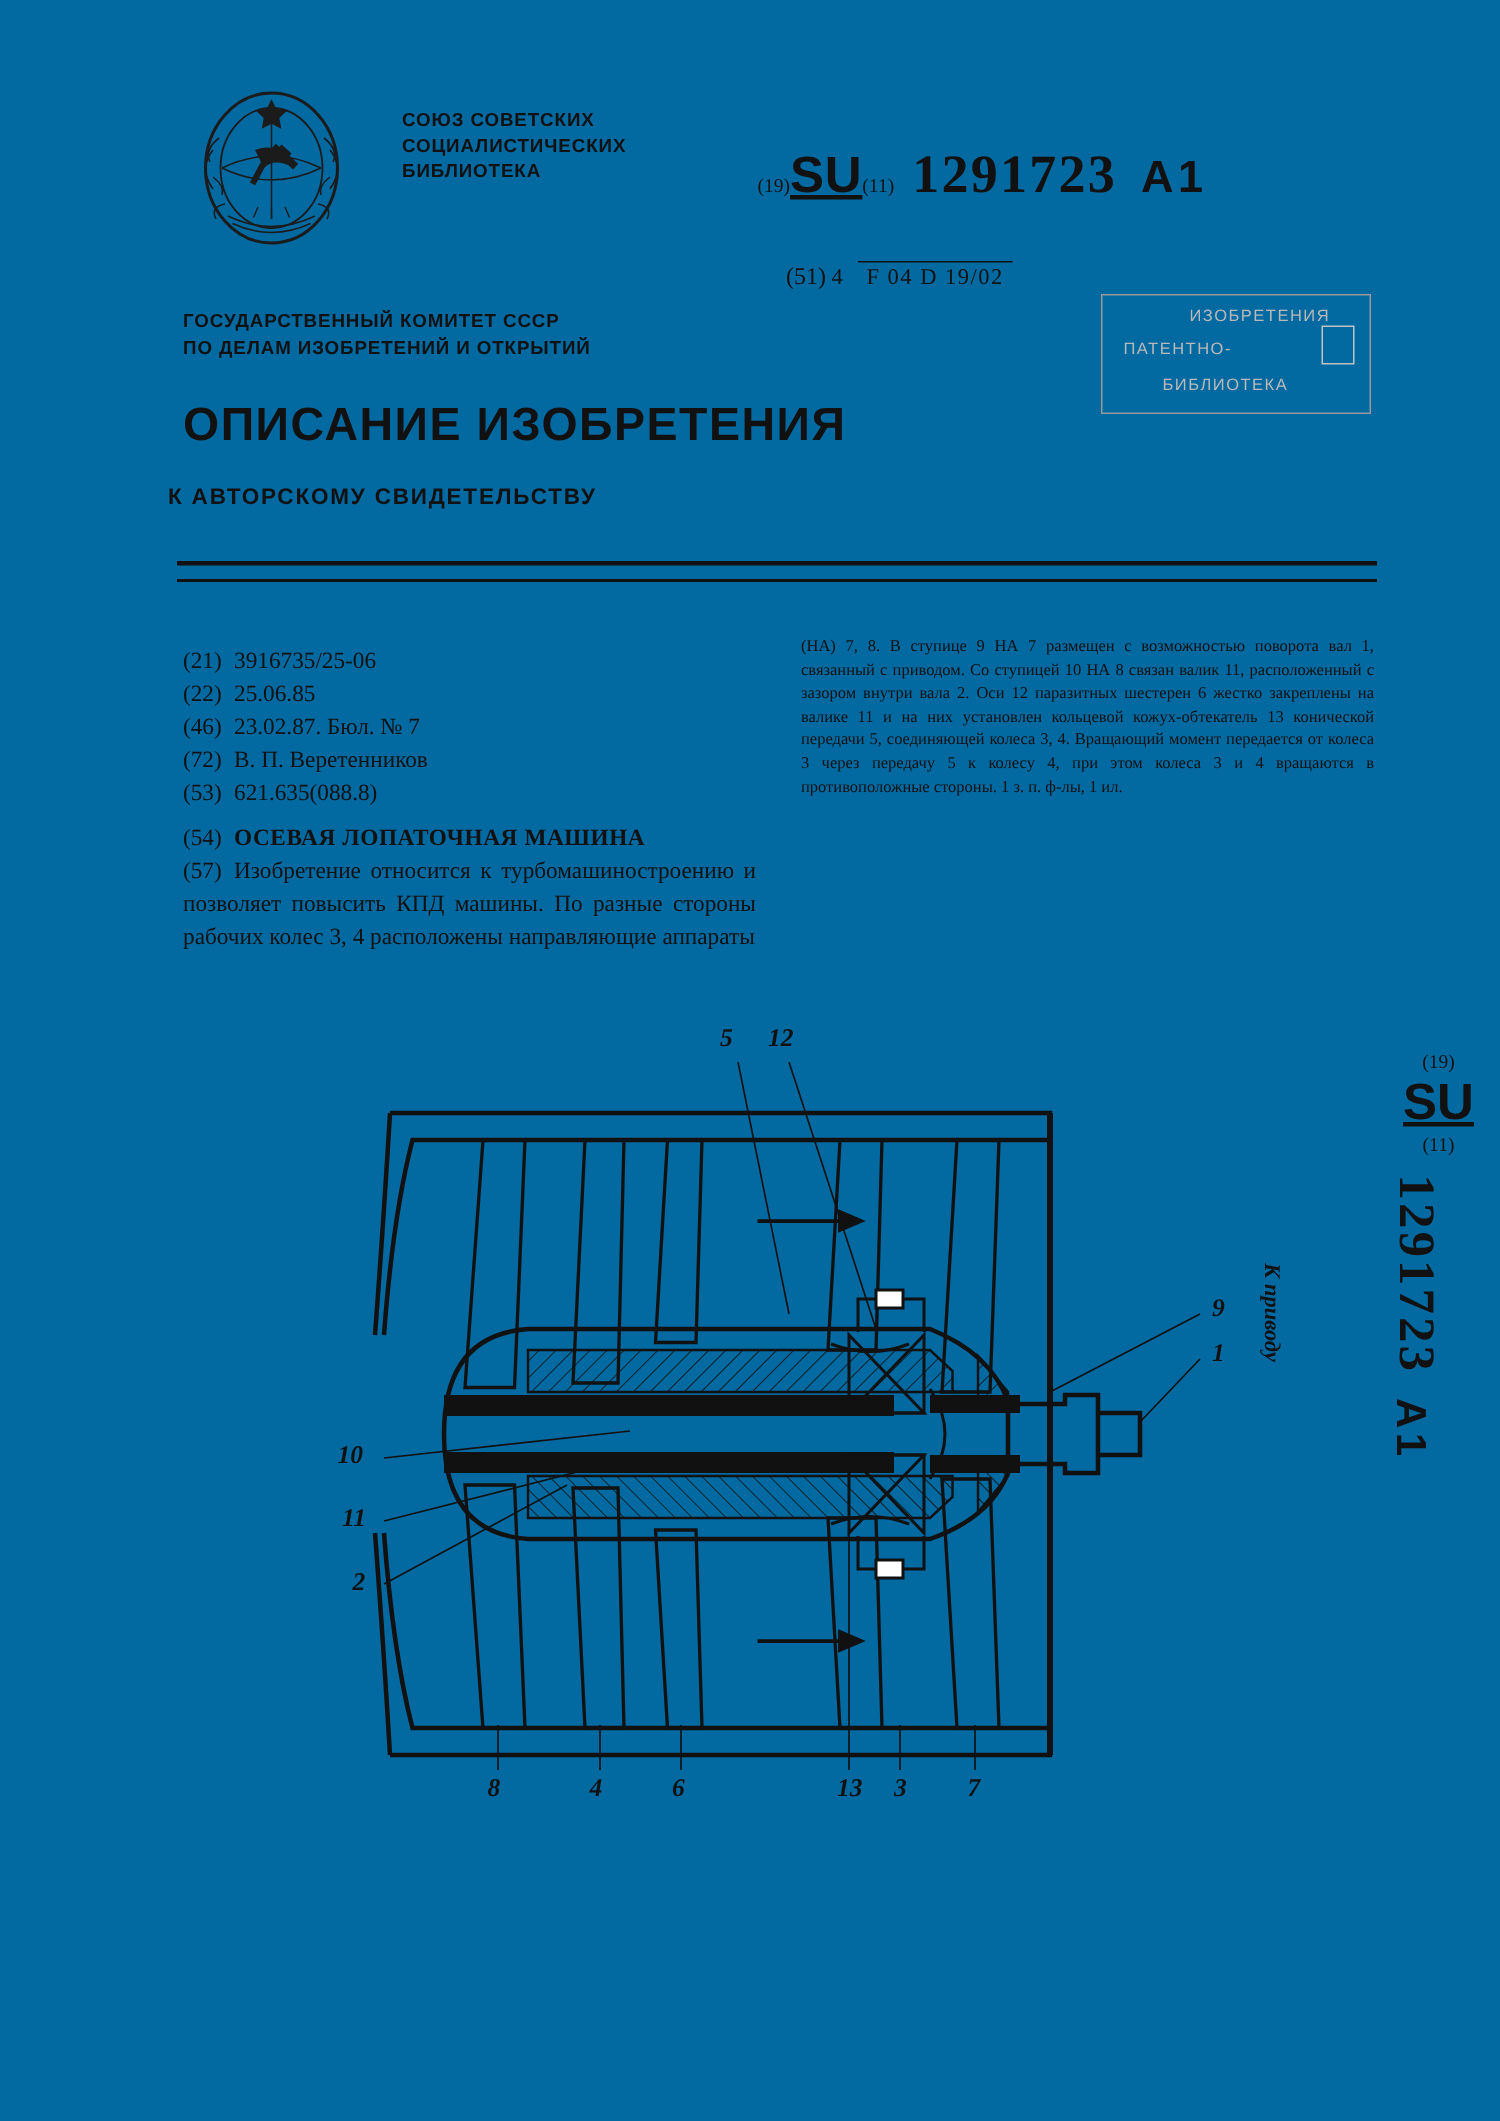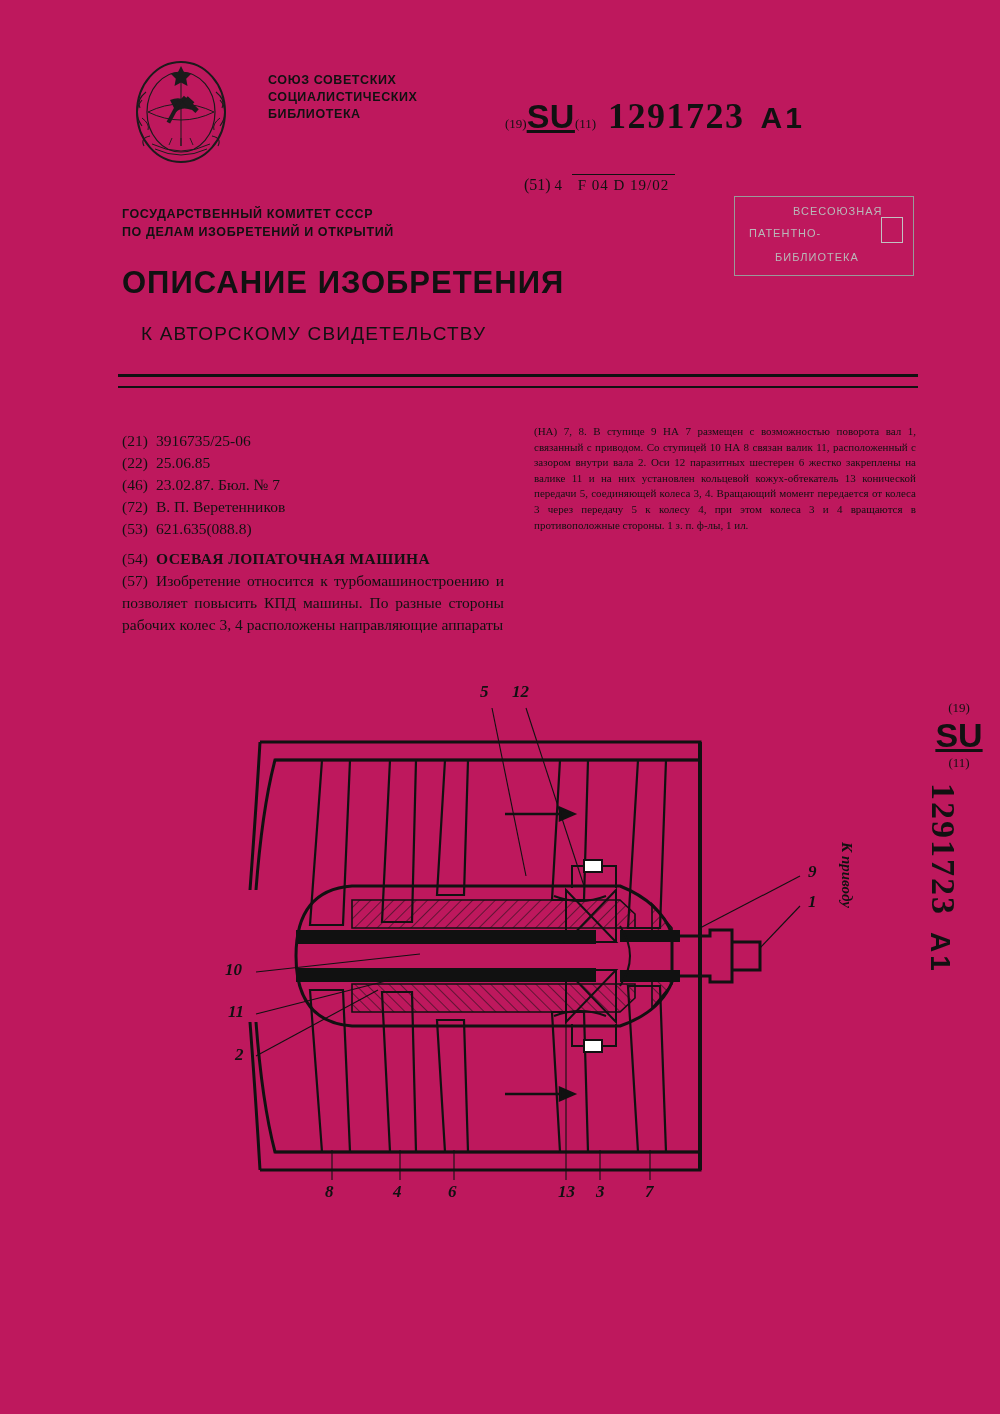--- a/index.html
+++ b/index.html
@@ -13,21 +13,21 @@
     position: relative;
     font-family: "Liberation Serif", serif;
     color: #111;
     overflow: hidden;
   }
   .page {
     position: absolute;
     left: 0; top: 0;
     width: 1000px;
     height: 1414px;
-    background: #be185d;
+    background: #0369a1;
   }
 
   
   .emblem {
     position: absolute;
     left: 122px;
     top: 50px;
     width: 118px;
     height: 128px;
   }
@@ -127,25 +127,25 @@
     position: absolute;
     left: 122px;
     top: 265px;
     font-family: "Liberation Sans", sans-serif;
     font-size: 31px;
     font-weight: bold;
     letter-spacing: 1px;
   }
   .title-sub {
     position: absolute;
-    left: 141px;
+    left: 112px;
     top: 323px;
     font-family: "Liberation Sans", sans-serif;
-    font-size: 19px;
-    font-weight: normal;
+    font-size: 15px;
+    font-weight: bold;
     letter-spacing: 1.2px;
   }
   .rule-double {
     position: absolute;
     left: 118px;
     top: 374px;
     width: 800px;
     height: 9px;
     border-top: 3px solid #111;
     border-bottom: 2px solid #111;
@@ -298,21 +298,21 @@
     <span class="num-paren">(19)</span><span class="su-mark">SU</span><span class="num-paren">(11)</span>&nbsp;&nbsp;&nbsp;<span class="doc-big-number">1291723</span>&nbsp;&nbsp;&nbsp;&nbsp;<span class="doc-kind">A1</span>
   </div>
 
   <div class="ipc-row">
     <span class="small">(51)</span>
     <span>4</span>
     <span class="ipc-code">F 04 D 19/02</span>
   </div>
 
   <div class="stamp-box">
-    <span class="stamp-text" style="left:58px; top:8px;">ВСЕСОЮЗНАЯ</span>
+    <span class="stamp-text" style="left:58px; top:8px;">ИЗОБРЕТЕНИЯ</span>
     <span class="stamp-text" style="left:14px; top:30px;">ПАТЕНТНО-</span>
     <span class="stamp-text" style="left:40px; top:54px;">БИБЛИОТЕКА</span>
     <span class="stamp-inner-box"></span>
   </div>
 
   <div class="committee">
     <div>ГОСУДАРСТВЕННЫЙ КОМИТЕТ СССР</div>
     <div>ПО ДЕЛАМ ИЗОБРЕТЕНИЙ И ОТКРЫТИЙ</div>
   </div>
 

